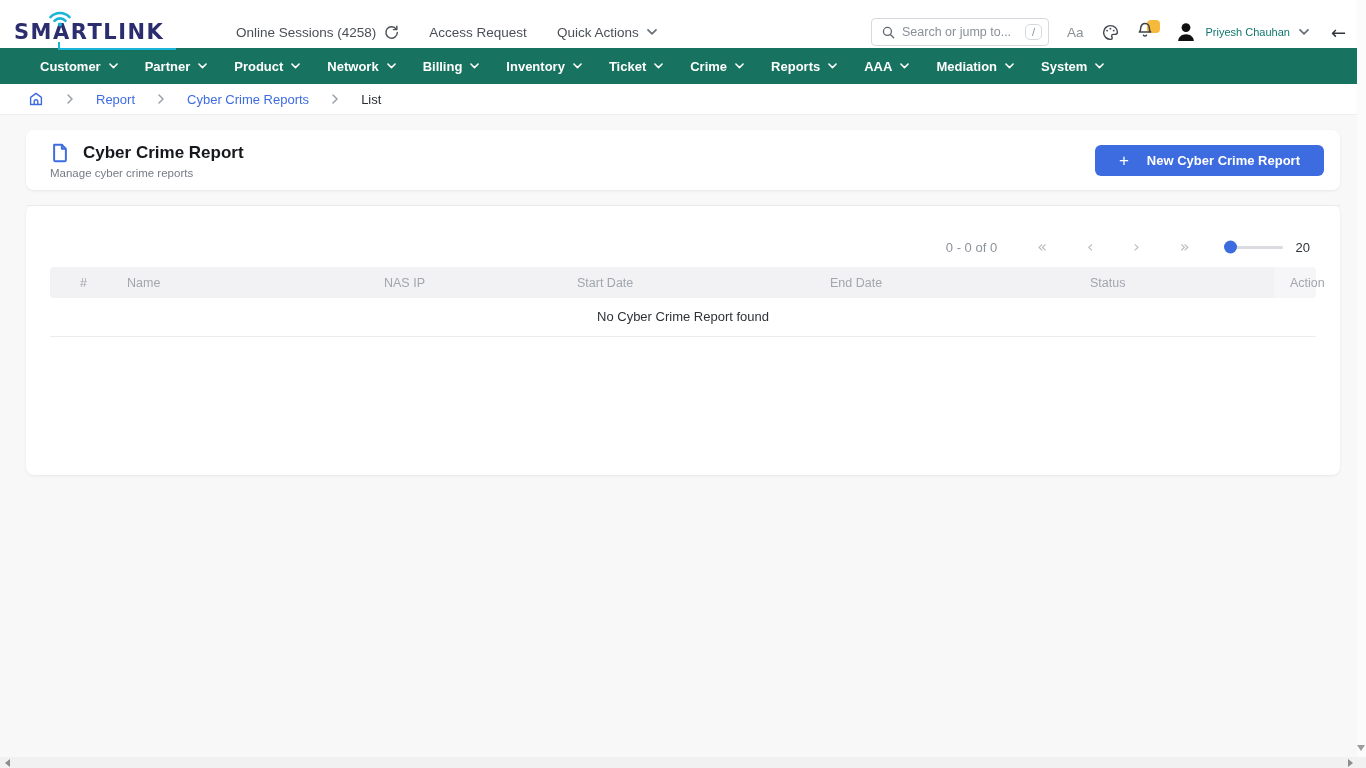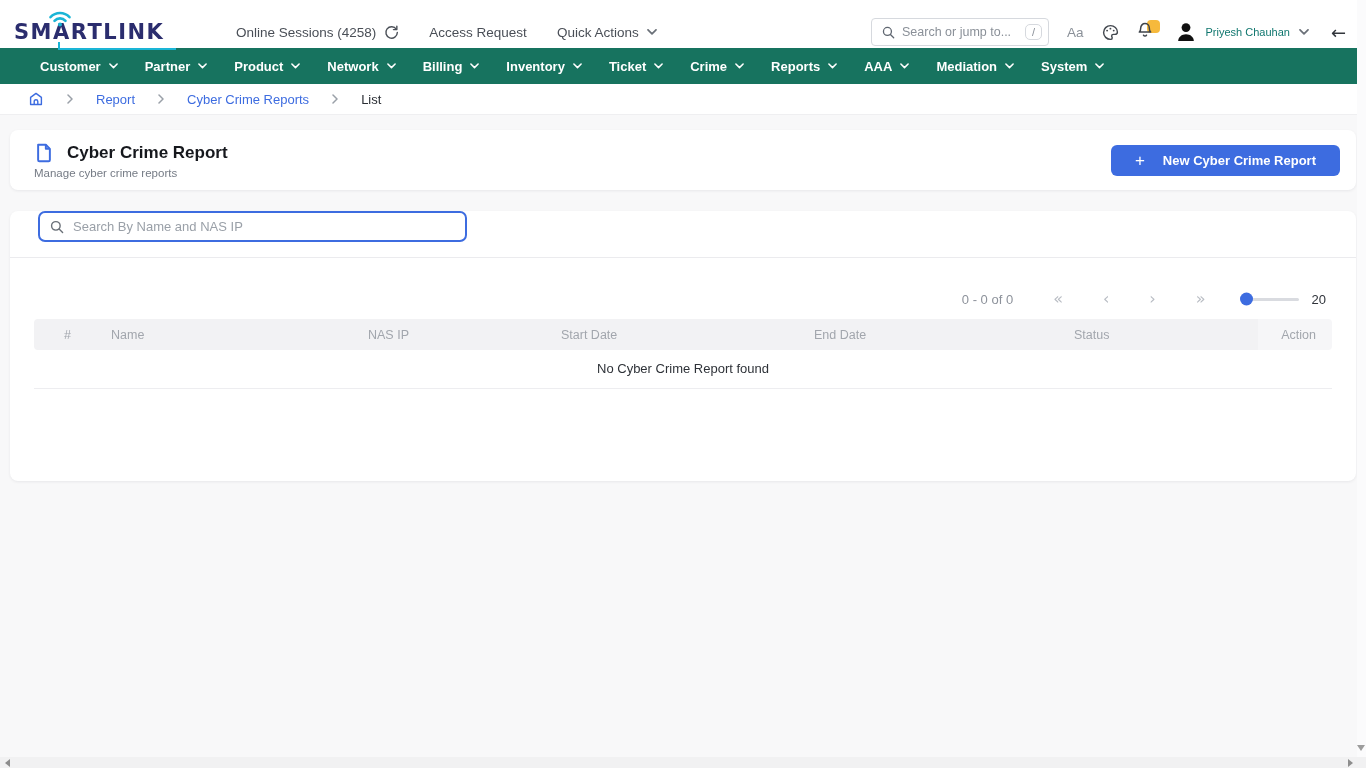--- a/index.html
+++ b/index.html
@@ -64,21 +64,21 @@
   .breadcrumb {
     height: 31px; background: #fff; border-bottom: 1px solid #efeff1;
     display: flex; align-items: center; gap: 23px; padding: 0 28px; font-size: 13px;
   }
   .crumb-link { color: var(--accent, #3d6ce0); cursor: pointer; }
   .crumb-current { color: #2a2e34; }
   .crumb-sep { width: 6px; height: 10px; color: #9aa0a8; }
   .home-icon { width: 16px; height: 16px; color: var(--accent, #3d6ce0); cursor: pointer; }
 
   
-  .main { padding: 15px 10px; }
+  .main { padding: 15px 26px; }
   .card { background: #fff; border-radius: 8px; box-shadow: 0 1px 3px rgba(20,20,40,.07); }
   .card-header { display: flex; align-items: center; justify-content: space-between; padding: 12px 16px 11px 24px; }
   .title-row { display: flex; align-items: center; gap: 13px; }
   .file-icon { width: 20px; height: 22px; color: var(--accent, #3d6ce0); }
   .page-title { font-size: 17px; font-weight: 700; color: #16181d; }
   .page-subtitle { font-size: 11.5px; color: #757b85; margin-top: 3px; }
   .primary-btn {
     height: 31px; background: var(--accent, #3d6ce0); color: #fff; border: 0; border-radius: 6px;
     display: flex; align-items: center; gap: 18px; padding: 0 24px;
     font-size: 13px; font-weight: 700; font-family: inherit; cursor: pointer;
@@ -337,26 +337,20 @@
       <div class="page-subtitle">Manage cyber crime reports</div>
     </div>
     <button class="primary-btn">
       <span class="plus">+</span>
       <span>New Cyber Crime Report</span>
     </button>
   </section>
 
   <section class="card content-card">
 
-    <div class="list-search">
-      <svg class="search-icon">
-          <use href="#sym-search"></use>
-        </svg>
-      <input type="text" placeholder="Search By Name and NAS IP" style="">
-    </div>
 
     <div class="divider"></div>
 
     <div class="pagination">
       <span class="range-text">0 - 0 of 0</span>
       <span class="pg-btn">«</span>
       <span class="pg-btn">‹</span>
       <span class="pg-btn">›</span>
       <span class="pg-btn">»</span>
       <div class="size-slider">

